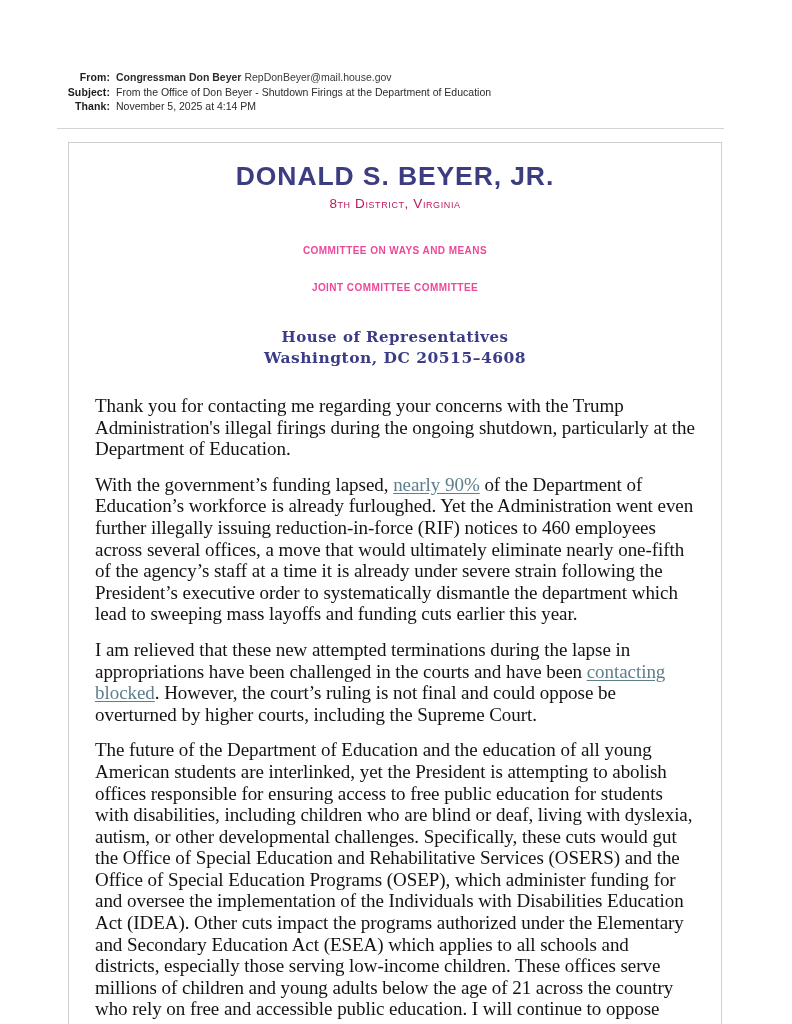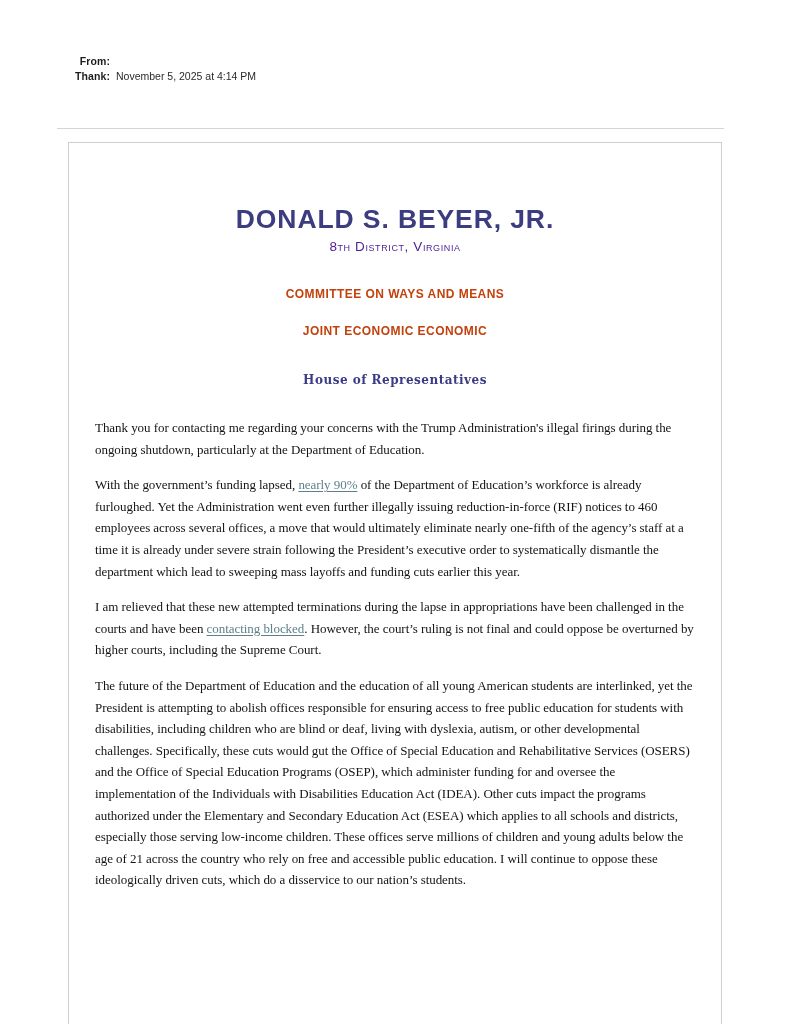--- a/index.html
+++ b/index.html
@@ -15,21 +15,21 @@
     overflow: hidden;
     font-family: "Liberation Serif", "DejaVu Serif", serif;
     color: #1a1a1a;
     -webkit-font-smoothing: antialiased;
   }
 
   
   .mail-header {
     position: absolute;
     left: 0;
-    top: 54px;
+    top: 70px;
     width: 792px;
   }
   .mail-row {
     display: flex;
     align-items: baseline;
     font-family: "Liberation Sans", "DejaVu Sans", sans-serif;
     font-size: 10.5px;
     line-height: 14.5px;
     color: #2b2b2b;
     white-space: nowrap;
@@ -84,74 +84,73 @@
     color: #3f3f83;
     padding-top: 18px;
   }
   .lh-name {
     font-family: "Liberation Sans", "DejaVu Sans", sans-serif;
     font-weight: bold;
     font-size: 26.5px;
     letter-spacing: 0.9px;
     line-height: 30px;
     color: #3c3c80;
-    margin-top: 43px;
   }
   .lh-district {
     font-family: "Liberation Sans", "DejaVu Sans", sans-serif;
     font-size: 13.5px;
     font-variant: small-caps;
     letter-spacing: 0.6px;
     line-height: 20px;
     margin-top: 3px;
-    color: #4c1d95;
+    color: #be185d;
   }
   .lh-committee {
     font-family: "Liberation Sans", "DejaVu Sans", sans-serif;
     font-weight: bold;
-    font-size: 12px;
+    font-size: 10px;
     letter-spacing: 0.45px;
     line-height: 22px;
-    color: #c2410c;
+    color: #ec4899;
   }
   .lh-committee.first { margin-top: 26px; }
   .lh-committee.second { margin-top: 15px; }
 
   .lh-gothic {
     margin-top: 28px;
     color: #3b3b86;
     font-family: "DejaVu Serif", "Liberation Serif", serif;
     font-weight: bold;
   }
   .gothic-1 {
     font-size: 21px;
     line-height: 25px;
     letter-spacing: 0.8px;
   }
   .gothic-2 {
-    font-size: 12px;
+    font-size: 15px;
     line-height: 20px;
     letter-spacing: 0.5px;
     margin-top: 1px;
   }
   .gothic-3 {
     font-size: 15.5px;
     line-height: 20px;
     letter-spacing: 0.5px;
     margin-top: 1px;
   }
 
   
   .letter-body {
     padding: 0 25px 0 26px;
     margin-top: 27px;
   }
   .para {
     font-family: "Liberation Serif", "DejaVu Serif", serif;
-    font-size: 13px;
+    font-size: 19px;
     line-height: 21.6px;
     color: #131313;
     text-align: left;
     margin: 0 0 14px 0;
     letter-spacing: -0.05px;
   }
   .para.last { margin-bottom: 0; }
   .doclink {
     color: #5d7f8b;
     text-decoration: underline;
@@ -159,42 +158,51 @@
     text-align: center;
   }
 </style>
 </head>
 <body>
 
 <div class="mail-header">
 
   <div class="mail-row">
     <span class="mail-label">From:</span>
-  </div>
-
+    <span class="mail-value">
+      <span class="strong">Congressman Don Beyer</span>
+      <span class="addr">RepDonBeyer@mail.house.gov</span>
+    </span>
+  </div>
+
+  <div class="mail-row">
+    <span class="mail-label">Subject:</span>
+    <span class="mail-value">From the Office of Don Beyer - Shutdown Firings at the Department of Education</span>
+  </div>
 
   <div class="mail-row">
     <span class="mail-label">Thank:</span>
     <span class="mail-value">November 5, 2025 at 4:14 PM</span>
   </div>
 
 </div>
 
 <div class="header-divider"></div>
 
 <div class="page-frame">
 
   <div class="letterhead">
     <div class="lh-name">DONALD S. BEYER, JR.</div>
     <div class="lh-district">8th District, Virginia</div>
     <div class="lh-committee first">COMMITTEE ON WAYS AND MEANS</div>
-    <div class="lh-committee second">JOINT ECONOMIC ECONOMIC</div>
+    <div class="lh-committee second">JOINT COMMITTEE COMMITTEE</div>
 
     <div class="lh-gothic">
       <div class="gothic-2">House of Representatives</div>
+      <div class="gothic-3">Washington, DC 20515–4608</div>
     </div>
   </div>
 
   <div class="letter-body">
 
     <p class="para">Thank you for contacting me regarding your concerns with the Trump Administration's illegal firings during the ongoing shutdown, particularly at the Department of Education.</p>
 
     <p class="para"><span>With the government’s funding lapsed, </span><a class="doclink" href="#">nearly 90%</a><span> of the Department of Education’s workforce is already furloughed. Yet the Administration went even further illegally issuing reduction-in-force (RIF) notices to 460 employees across several offices, a move that would ultimately eliminate nearly one-fifth of the agency’s staff at a time it is already under severe strain following the President’s executive order to systematically dismantle the department which lead to sweeping mass layoffs and funding cuts earlier this year.</span></p>
 
     <p class="para"><span>I am relieved that these new attempted terminations during the lapse in appropriations have been challenged in the courts and have been </span><a class="doclink" href="#">contacting blocked</a><span>. However, the court’s ruling is not final and could oppose be overturned by higher courts, including the Supreme Court.</span></p>

